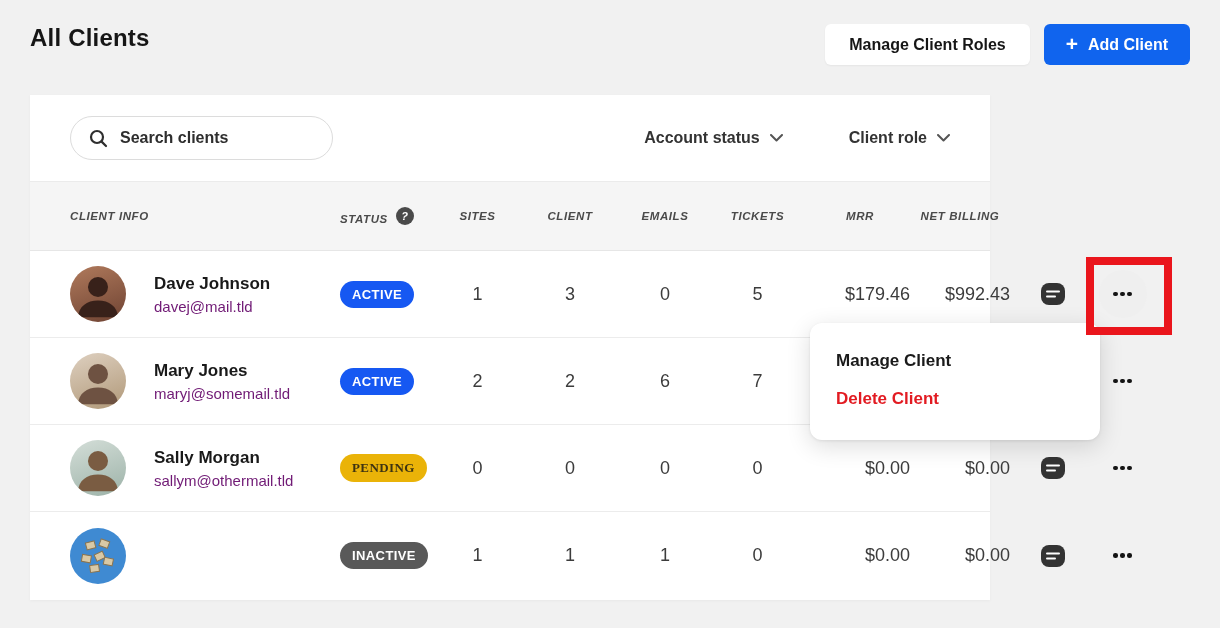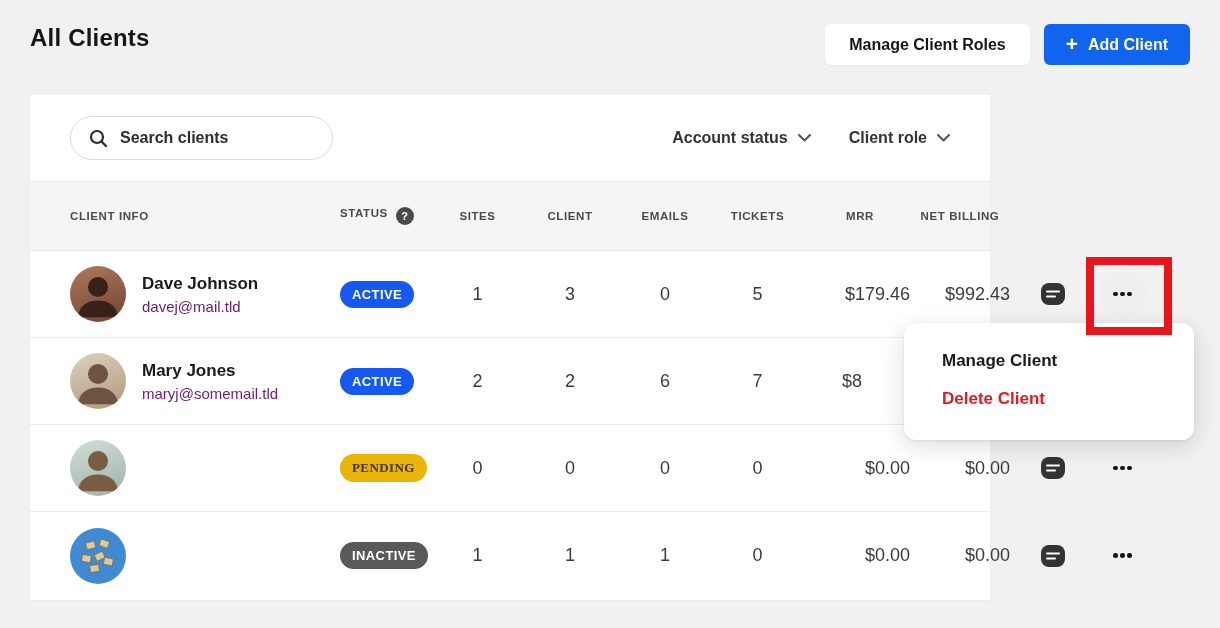--- a/index.html
+++ b/index.html
@@ -19,60 +19,60 @@
   
   .card { position:absolute; left:30px; top:95px; width:960px; height:505px; background:#ffffff; border-radius:0; box-shadow:0 1px 3px rgba(0,0,0,.04); }
 
   
   .card-toolbar { height:86px; display:flex; align-items:center; justify-content:space-between; padding:0 40px 0 40px; }
   .search-pill { display:flex; align-items:center; gap:12px; width:263px; height:44px; border:1px solid #dcdcdc; border-radius:22px; padding:0 18px; background:#fff; }
   .search-pill svg { flex:0 0 auto; }
   .search-pill input { border:none; outline:none; width:100%; font-family:inherit; font-size:16px; font-weight:700; color:#2e2e2e; background:transparent; }
   .search-pill input::placeholder { color:#2e2e2e; opacity:1; }
   .filters { display:flex; gap:38px; align-items:center; }
-  .filter { display:flex; align-items:center; gap:10px; font-size:16px; font-weight:700; color:#333333; cursor:pointer; }
+  .filter { display:flex; align-items:center; gap:10px; font-size:16px; font-weight:700; color:#333333; cursor:pointer;margin-left:28px; }
 
   
   .grid-row { display:grid; grid-template-columns:270px 100px 75px 110px 80px 105px 100px 100px 85px 55px; align-items:center; padding:0 40px; }
   .thead { height:70px; background:#f5f5f5; border-top:1px solid #ebebeb; border-bottom:1px solid #e6e6e6; }
-  .th { font-size:11.5px; font-weight:700; color:#4a4a4a; letter-spacing:.6px; }
+  .th { font-size:11.5px; font-weight:700; color:#4a4a4a; letter-spacing:.6px;font-style:italic; }
   .th.center { text-align:center; }
-  .th-status { display:flex; align-items:flex-start; gap:8px; }
+  .th-status { display:flex; align-items:flex-end; gap:8px; }
   .help-dot { width:18px; height:18px; border-radius:50%; background:#4a4a4a; color:#ffffff; font-size:11px; font-weight:700; display:flex; align-items:center; justify-content:center; cursor:pointer; }
 
   .trow { height:87px; border-bottom:1px solid #ececec; background:#fff; }
   .trow:last-child { border-bottom:none; }
   .client-cell { display:flex; align-items:center; gap:16px; }
   .avatar { width:56px; height:56px; border-radius:50%; overflow:hidden; flex:0 0 auto; display:flex; align-items:flex-end; justify-content:center; }
   .avatar svg { display:block; }
   .av-0 { background:linear-gradient(160deg,#b07a5c,#6e4232); color:#38211a; }
   .av-1 { background:linear-gradient(160deg,#ded0c0,#b09878); color:#6e5242; }
   .av-2 { background:linear-gradient(160deg,#d4ded8,#9cb2a8); color:#7a5c42; }
   .av-3 { background:#3f8ad2; }
-  .client-text { display:flex; flex-direction:column; gap:4px; }
+  .client-text { display:flex; flex-direction:column; gap:4px;margin-left:12px; }
   .client-name { font-size:17px; font-weight:700; color:#191919; }
   .client-email { font-size:15px; color:#701a75; }
 
   .badge { display:inline-block; font-size:13px; font-weight:700; letter-spacing:.4px; padding:6px 12px; border-radius:14px; }
   .badge[data-status="active"]   { background:#1658f2; color:#ffffff; }
   .badge[data-status="pending"]  { background:#eab308; color:#3d3312;font-family:Liberation Serif, serif; }
   .badge[data-status="inactive"] { background:#595959; color:#ffffff; }
 
   .num-cell { text-align:center; font-size:18px; color:#3c3c3c; }
   .money-cell { text-align:right; font-size:18px; color:#3c3c3c; }
   .money-cell.partial { padding-right:48px; }
 
   .icon-cell { display:flex; justify-content:center; }
   .note-btn { background:none; border:none; cursor:pointer; padding:0; display:flex; }
   .more-btn { width:48px; height:48px; border:none; background:transparent; border-radius:50%; cursor:pointer; display:flex; align-items:center; justify-content:center; gap:2.5px; margin:0 auto; }
   .more-btn.hover { background:#efefef; }
   .dot { width:4.5px; height:4.5px; border-radius:50%; background:#141414; }
 
   
-  .context-menu { position:absolute; left:904px; top:323px; width:290px; height:117px; background:#ffffff; border-radius:12px; box-shadow:0 6px 24px rgba(0,0,0,.14), 0 1px 3px rgba(0,0,0,.08); padding:19px 12px; z-index:20; }
+  .context-menu { position:absolute; left:810px; top:323px; width:290px; height:117px; background:#ffffff; border-radius:12px; box-shadow:0 6px 24px rgba(0,0,0,.14), 0 1px 3px rgba(0,0,0,.08); padding:19px 0; z-index:20; }
   .menu-item { display:block; width:100%; text-align:left; background:none; border:none; font-family:inherit; font-size:17px; font-weight:700; padding:9px 26px; cursor:pointer; color:#1a1a1a; }
   .menu-item.danger { color:#e21b22; }
 
   
   .annotation-box { position:absolute; left:1086px; top:257px; width:86px; height:78px; border:8px solid #ea151c; z-index:30; pointer-events:none; }
 </style>
 </head>
 <body>
 
 <div class="stage">
@@ -206,20 +206,24 @@
       </div>
     </div>
 
     <div class="grid-row trow">
       <div class="client-cell">
         <div class="avatar av-2">
           <svg width="56" height="56" viewBox="0 0 24 24">
               <circle cx="12" cy="9" r="4.3" fill="currentColor"></circle>
               <path d="M3.5 22c0-4.6 3.8-7.2 8.5-7.2s8.5 2.6 8.5 7.2z" fill="currentColor"></path>
             </svg>
+        </div>
+        <div class="client-text">
+          <span class="client-name">Sally Morgan</span>
+          <span class="client-email">sallym@othermail.tld</span>
         </div>
       </div>
       <div><span class="badge" data-status="pending">PENDING</span></div>
       <div class="num-cell">0</div>
       <div class="num-cell">0</div>
       <div class="num-cell">0</div>
       <div class="num-cell">0</div>
       <div class="money-cell">$0.00</div>
       <div class="money-cell">$0.00</div>
       <div class="icon-cell">

